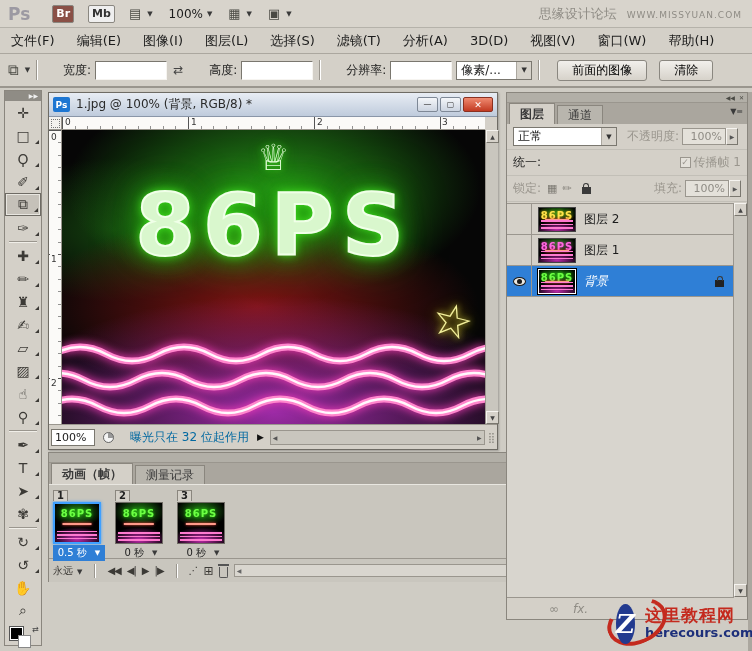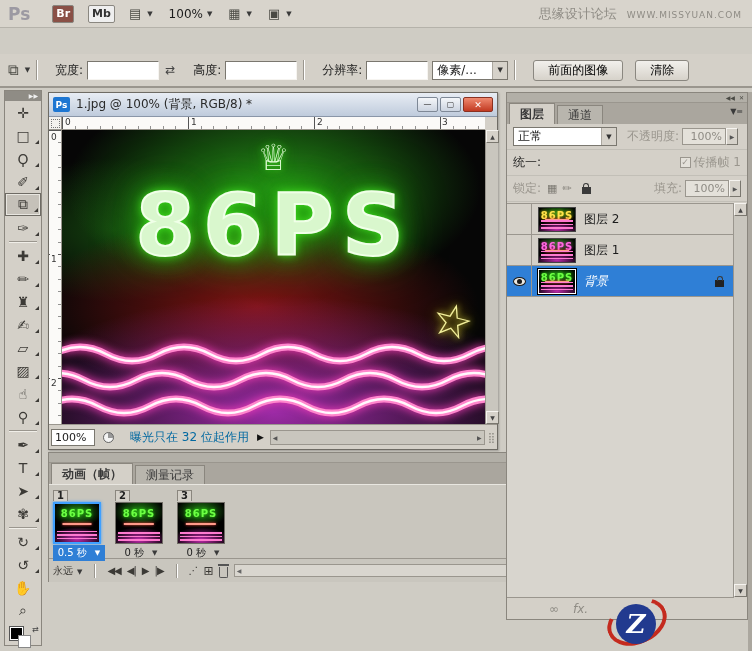--- a/index.html
+++ b/index.html
@@ -17,21 +17,21 @@
 #br-btn{background:#8a5046;color:#fff}
 #mb-btn{background:#efefef;color:#333}
 .tb-ico{color:#4a4a44;font-size:13px;margin-right:2px}
 #brand{right:10px;top:5px;text-align:right;color:#8f8c85}
 #brand .b1{font-size:13px}
 #brand .b2{font-size:9px;letter-spacing:1px;margin-left:6px}
 #menubar{left:0;top:28px;width:752px;height:26px;background:#d4d0c8;border-bottom:1px solid #aba79f;display:flex;align-items:center}
 .menu-item{padding:0 11px;font-size:13px;height:100%;display:flex;align-items:center}
 #optionsbar{left:0;top:54px;width:752px;height:34px;background:#d4d0c8;border-bottom:2px solid #9a968e;display:flex;align-items:center;padding:0 8px}
 .optinput{width:72px;height:19px;border:1px solid #7a776f;border-right-color:#f6f4f0;border-bottom-color:#f6f4f0;background:#fff;font:inherit;padding:0 3px}
-.optlabel{margin:0 4px 0 12px}
+.optlabel{margin:0 4px 0 20px}
 .optbtn{height:21px;padding:0 14px;font-size:12px;border:1px solid #8a8780;border-radius:3px;background:linear-gradient(#f2f0ec,#d6d2ca);margin-left:12px}
 .combo{height:19px;background:#fff;border:1px solid #7a776f;display:flex;align-items:center;padding-left:4px}
 .combo .cbtn{margin-left:auto;width:15px;height:100%;background:#d6d2ca;border-left:1px solid #aba79f;display:flex;align-items:center;justify-content:center;font-size:7px;color:#333}
 
 #toolbox{left:4px;top:90px;width:38px;height:556px;background:#d4d0c8;border:1px solid #8a867e}
 #toolbox-head{height:10px;background:#8f8c85;color:#efefef;font-size:6px;text-align:right;padding-right:3px;line-height:10px}
 .tool{position:relative;width:100%;height:23px;display:flex;align-items:center;justify-content:center;color:#3c3a36;font-size:14px}
 .tool.fly::after{content:"";position:absolute;right:2px;bottom:3px;border-left:4px solid transparent;border-bottom:4px solid #3c3a36}
 .tool.active{background:#c5c1b9;border:1px solid #6e6b64;box-shadow:inset 0 0 0 1px #e8e6e0}
 .tdiv{height:1px;background:#9a968e;margin:2px 4px;box-shadow:0 1px 0 #f0eee8}
@@ -152,20 +152,33 @@
     <span class="tb-ico">▦</span>
     <span class="dd" style="margin-right:16px">▼</span>
     <span class="tb-ico">▣</span>
     <span class="dd">▼</span>
     <div id="brand" class="abs">
       <span class="b1">思缘设计论坛</span>
       <span class="b2">WWW.MISSYUAN.COM</span>
     </div>
   </div>
 
+  <div id="menubar" class="abs">
+    <span class="menu-item">文件(F)</span>
+    <span class="menu-item">编辑(E)</span>
+    <span class="menu-item">图像(I)</span>
+    <span class="menu-item">图层(L)</span>
+    <span class="menu-item">选择(S)</span>
+    <span class="menu-item">滤镜(T)</span>
+    <span class="menu-item">分析(A)</span>
+    <span class="menu-item">3D(D)</span>
+    <span class="menu-item">视图(V)</span>
+    <span class="menu-item">窗口(W)</span>
+    <span class="menu-item">帮助(H)</span>
+  </div>
 
   <div id="optionsbar" class="abs">
     <span class="tb-ico" style="font-size:15px">⧉</span>
     <span class="dd">▼</span>
     <span class="sepv"></span>
     <span class="optlabel">宽度:</span>
     <input class="optinput" style="">
     <span style="margin:0 6px;color:#444">⇄</span>
     <span class="optlabel">高度:</span>
     <input class="optinput" style="">
@@ -479,15 +492,19 @@
     </div>
   </div>
 
   <div id="edgestrip" class="abs"></div>
 
   <div id="watermark" class="abs">
     <div id="wm-swoosh"></div>
     <div id="wm-circle">
       <span id="wm-z">Z</span>
     </div>
+    <div id="wm-text">
+      <div id="wm-site">这里教程网</div>
+      <div id="wm-url">herecours.com</div>
+    </div>
   </div>
 
 </div>
 
 </body></html>

